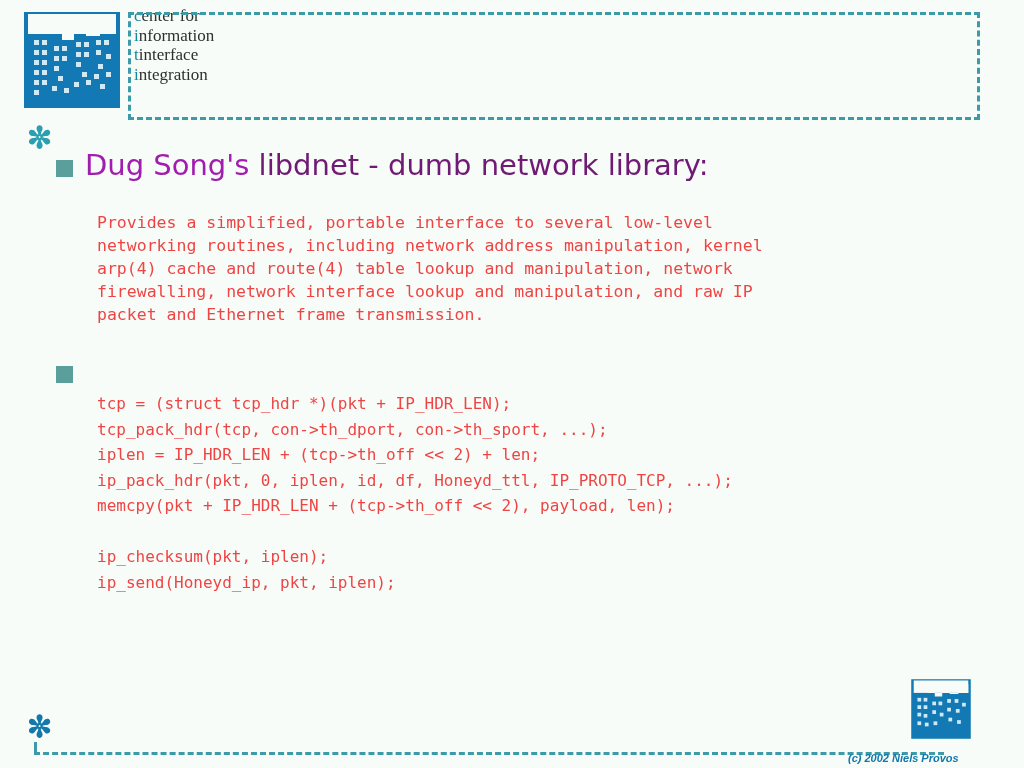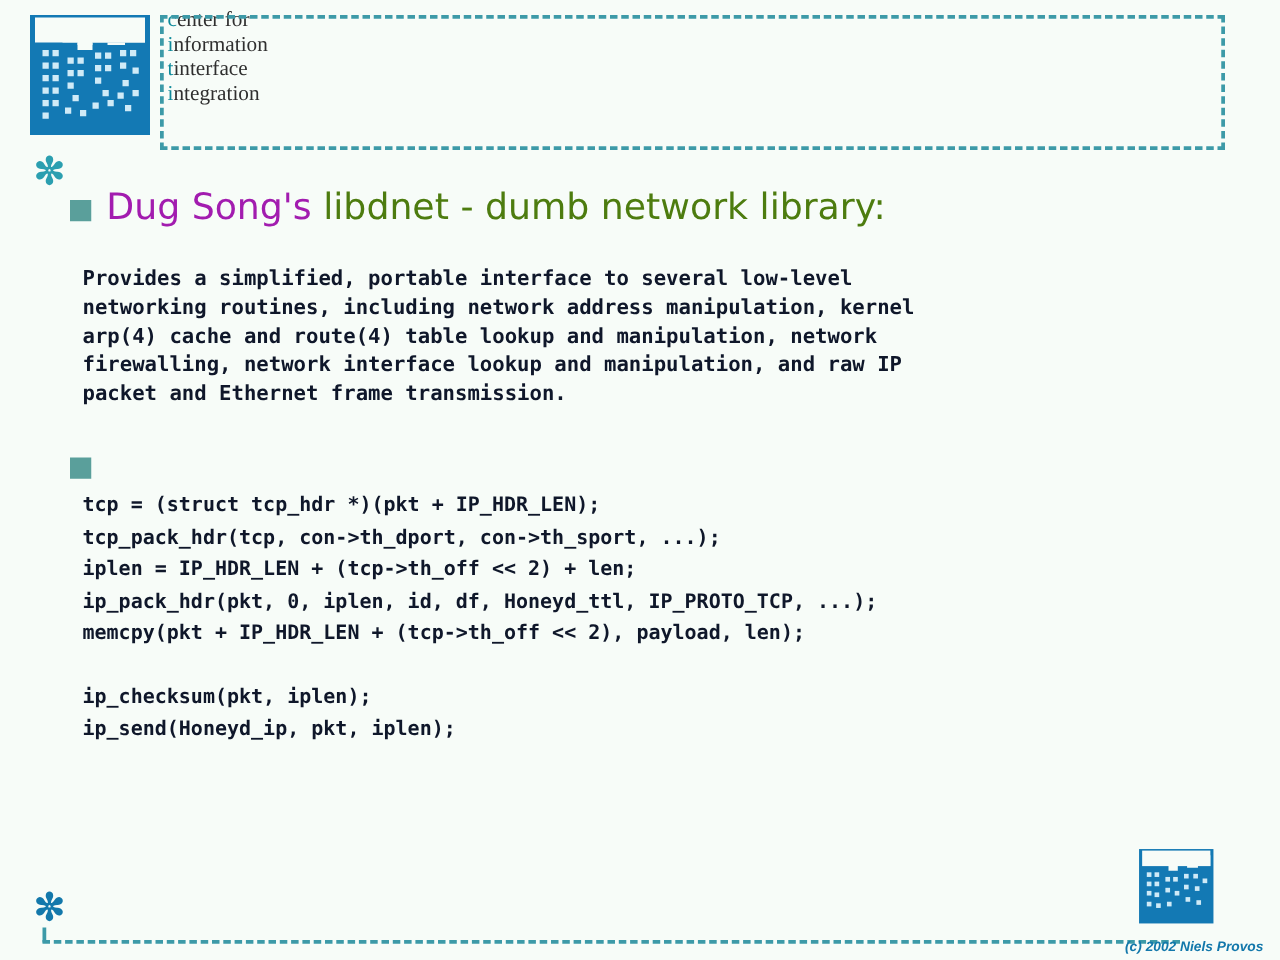--- a/index.html
+++ b/index.html
@@ -135,40 +135,40 @@
     margin-top: 14px;
     margin-right: 12px;
   }
   .bullet-text {
     font-family: "DejaVu Sans", sans-serif;
     font-size: 29px;
     line-height: 38px;
     white-space: nowrap;
   }
   .t-blue { color: #a21caf; }
-  .t-orange { color: #4d7c0f; }
+  .t-orange { color: #701a75; }
 
   #bullet1 { margin-top: 14px; }
   #bullet2 { margin-top: 26px; }
 
   .mono-block {
-    margin-left: 66px;
+    margin-left: 97px;
     font-family: "DejaVu Sans Mono", monospace;
-    font-weight: bold;
+    font-weight: normal;
     font-size: 16.5px;
     line-height: 23px;
-    color: #0f172a;
+    color: #ef4444;
     white-space: pre;
   }
   #desc-block { margin-top: 27px; }
   #code-block { margin-top: 8px; font-size: 16px; line-height: 25.5px; }
 
   #copyright {
     position: absolute;
-    left: 900px;
+    left: 848px;
     top: 752px;
     font-family: "Liberation Sans", sans-serif;
     font-style: italic;
     font-weight: bold;
     font-size: 11px;
     color: #1378ab;
     white-space: nowrap;
     text-align: center;
   }
 </style>

